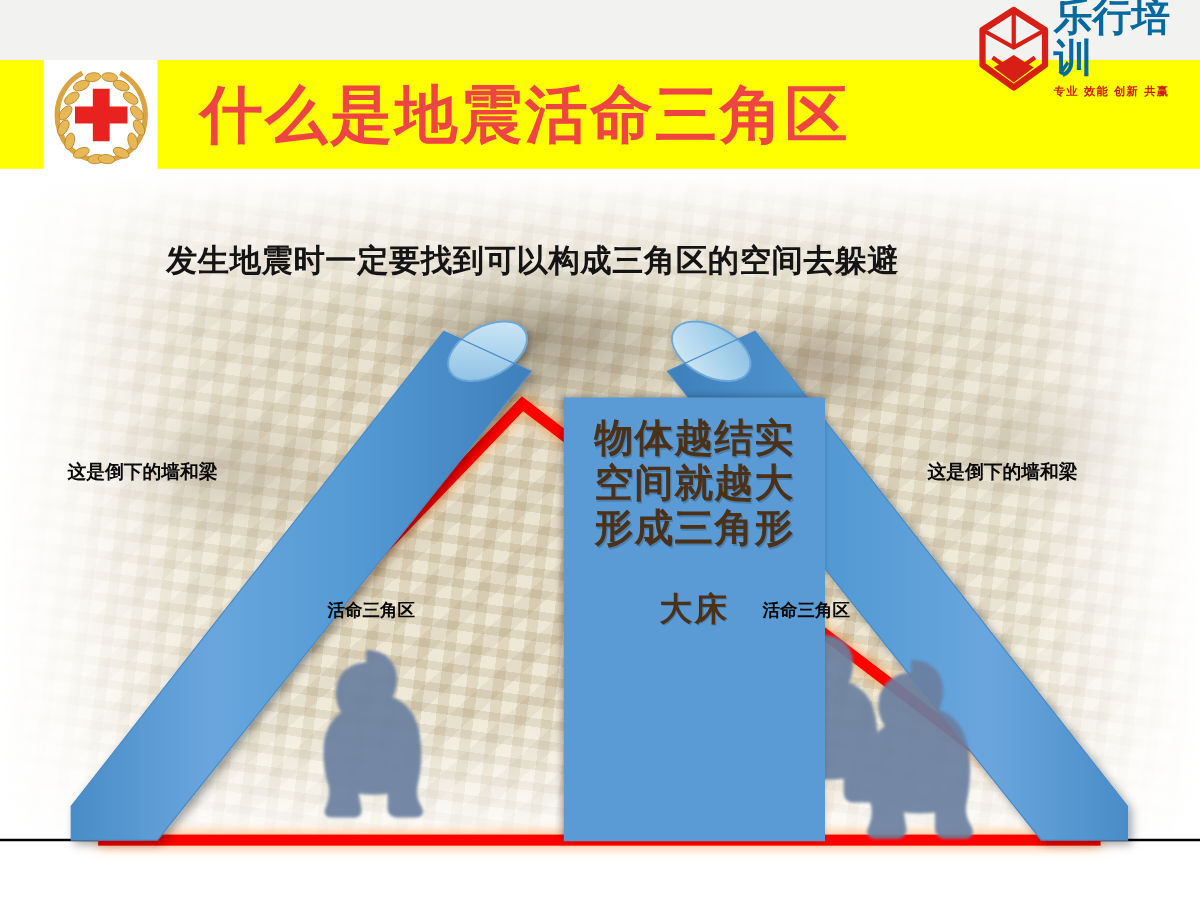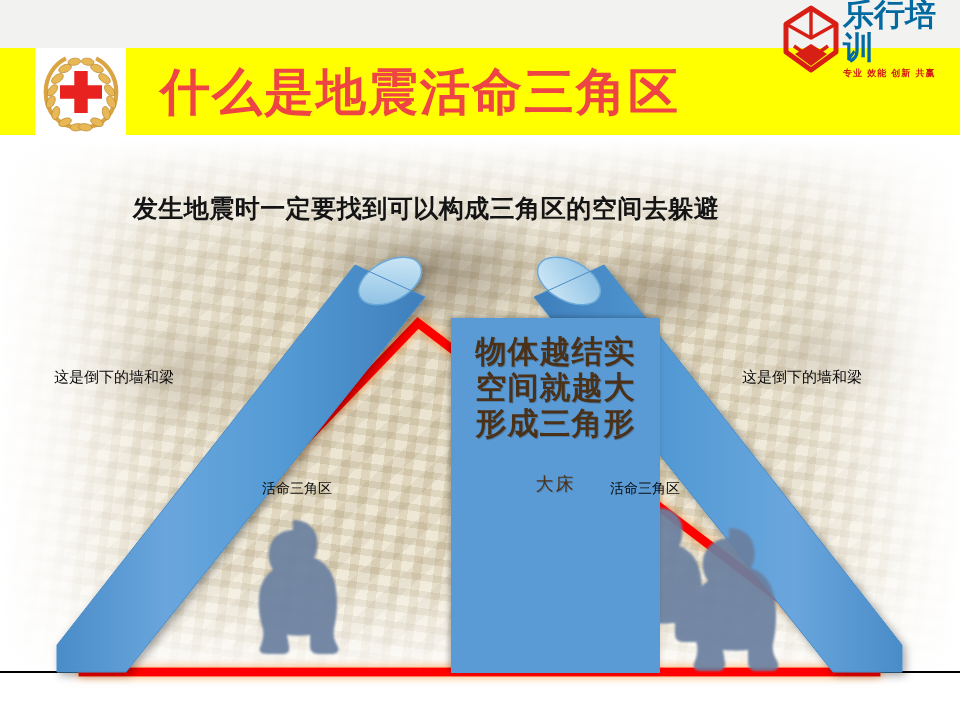--- a/index.html
+++ b/index.html
@@ -186,35 +186,35 @@
     color: #4a3118;
     line-height: 1.16;
     letter-spacing: 1px;
     text-shadow: 1px 1px 0 rgba(0,0,0,0.18);
   }
   .center-heading span { display: block; }
   .center-list {
     margin-top: 30px;
     text-align: center;
     font-family: "DejaVu Sans", sans-serif;
-    font-size: 18px;
-    font-weight: normal;
+    font-size: 26px;
+    font-weight: bold;
     color: #4a3118;
     line-height: 1.30;
     letter-spacing: 2px;
     text-shadow: 1px 1px 0 rgba(0,0,0,0.18);
   }
   .center-list span { display: block; }
 
   
   .anno {
     position: absolute;
     z-index: 22;
     font-family: "DejaVu Sans", sans-serif;
-    font-weight: normal;
+    font-weight: bold;
     color: #0a0a0a;
     white-space: nowrap;
   }
   .anno-wall-left  { left: 54px;  top: 368px; font-size: 15px; }
   .anno-wall-right { left: 742px; top: 368px; font-size: 15px; }
   .anno-zone-left  { left: 262px; top: 480px; font-size: 14px; }
   .anno-zone-right { left: 610px; top: 480px; font-size: 14px; }
 </style>
 </head>
 <body>

